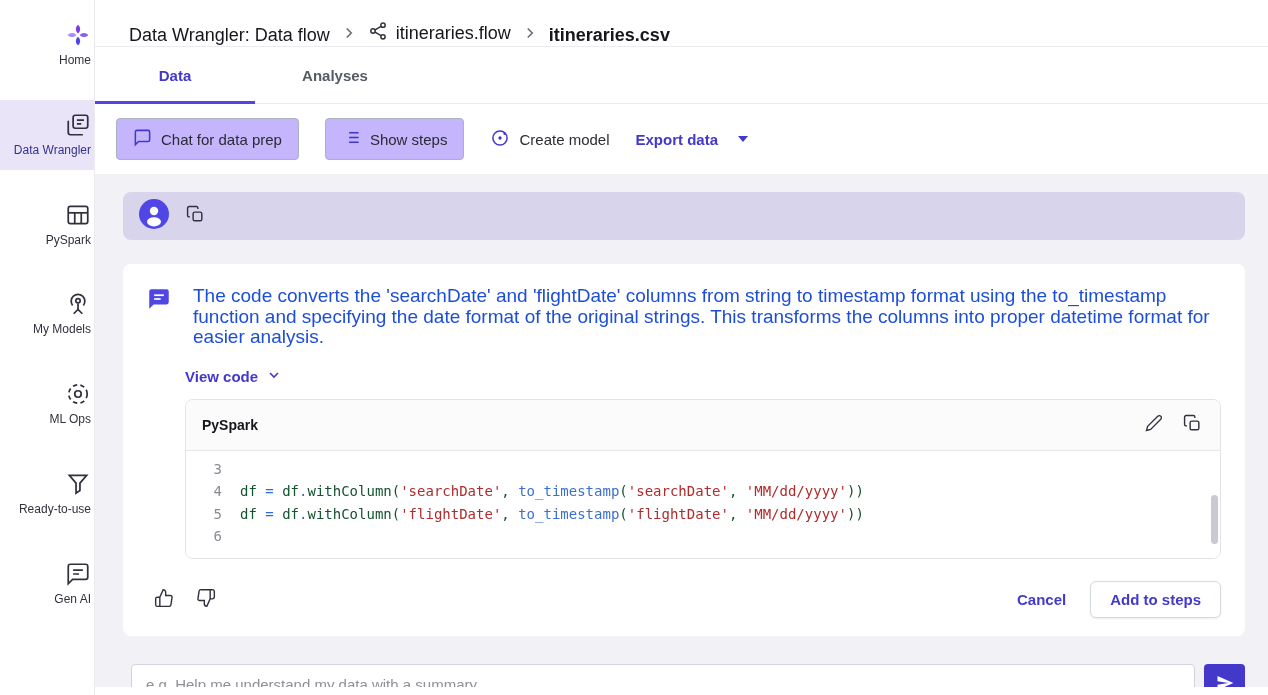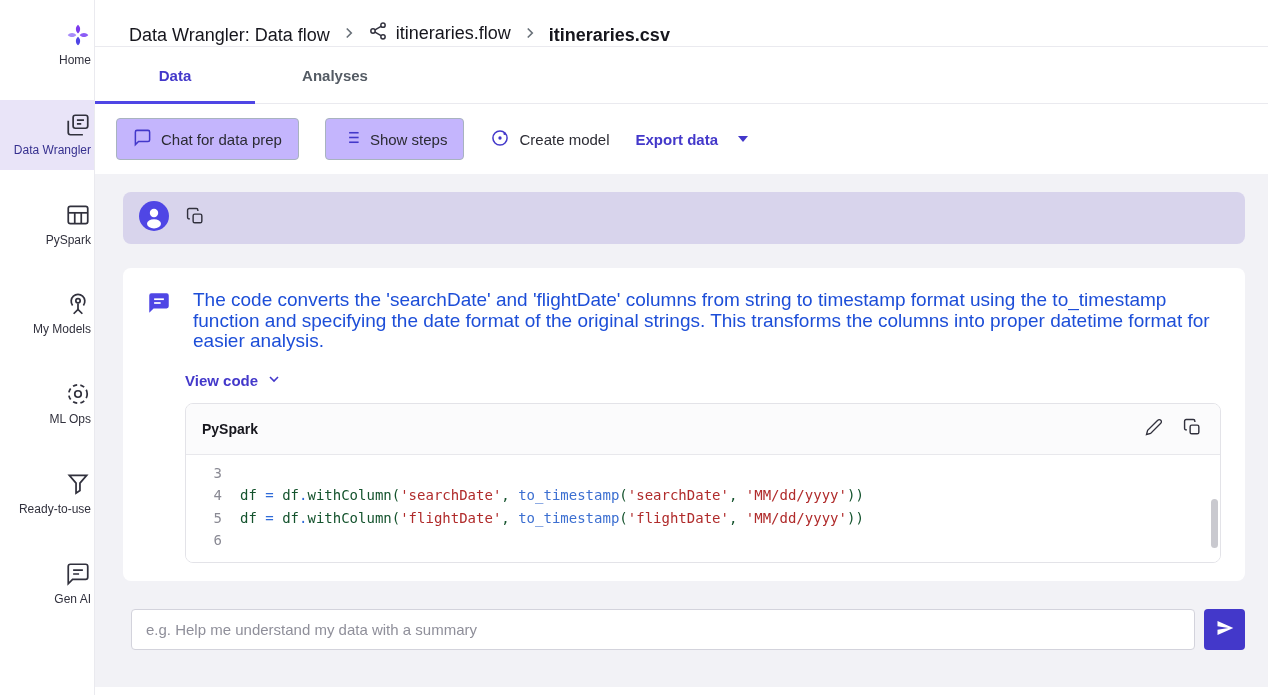--- a/index.html
+++ b/index.html
@@ -283,20 +283,38 @@
                   <span class="line-num">6</span>
                   <span class="line-content"></span>
                 </div>
               </div>
             <div class="code-scrollbar">
               <div class="code-scroll-thumb"></div>
             </div>
           </div>
         </div>
 
+        <div class="card-footer">
+          <div class="thumbs">
+            <button class="icon-btn">
+              <span><svg width="20" height="20" viewBox="0 0 24 24" fill="none" stroke="#31313d" stroke-width="1.7">
+                    <path d="M14 9V5a3 3 0 0 0-3-3l-4 9v11h11.28a2 2 0 0 0 2-1.7l1.38-9a2 2 0 0 0-2-2.3zM7 22H4a2 2 0 0 1-2-2v-7a2 2 0 0 1 2-2h3"></path>
+                  </svg></span>
+            </button>
+            <button class="icon-btn">
+              <span><svg width="20" height="20" viewBox="0 0 24 24" fill="none" stroke="#31313d" stroke-width="1.7">
+                    <path d="M10 15v4a3 3 0 0 0 3 3l4-9V2H5.72a2 2 0 0 0-2 1.7l-1.38 9a2 2 0 0 0 2 2.3zM17 2h2.67A2.31 2.31 0 0 1 22 4v7a2.31 2.31 0 0 1-2.33 2H17"></path>
+                  </svg></span>
+            </button>
+          </div>
+          <div class="footer-actions">
+            <button class="cancel-link">Cancel</button>
+            <button class="add-steps-btn">Add to steps</button>
+          </div>
+        </div>
       </div>
 
       <div class="chat-input-row">
         <input class="chat-input" type="text" placeholder="e.g. Help me understand my data with a summary" style="">
         <button class="send-btn">
           <span><svg width="20" height="20" viewBox="0 0 24 24" fill="#fff">
                 <path d="M3 20.5L22 12 3 3.5v6.5l13 2-13 2z"></path>
               </svg></span>
         </button>
       </div>

